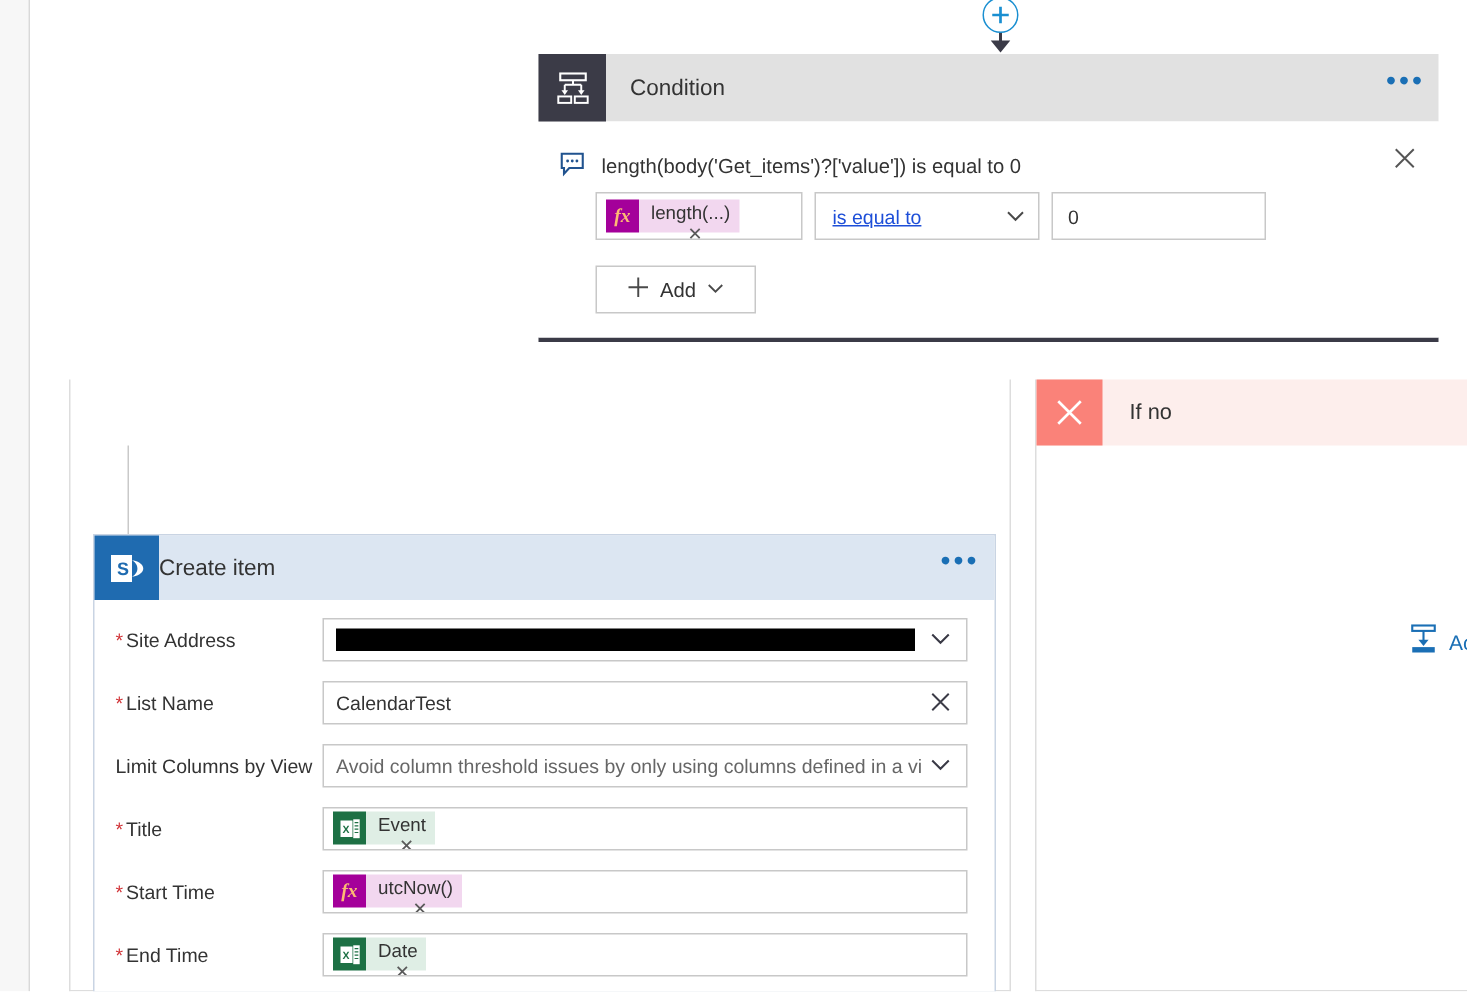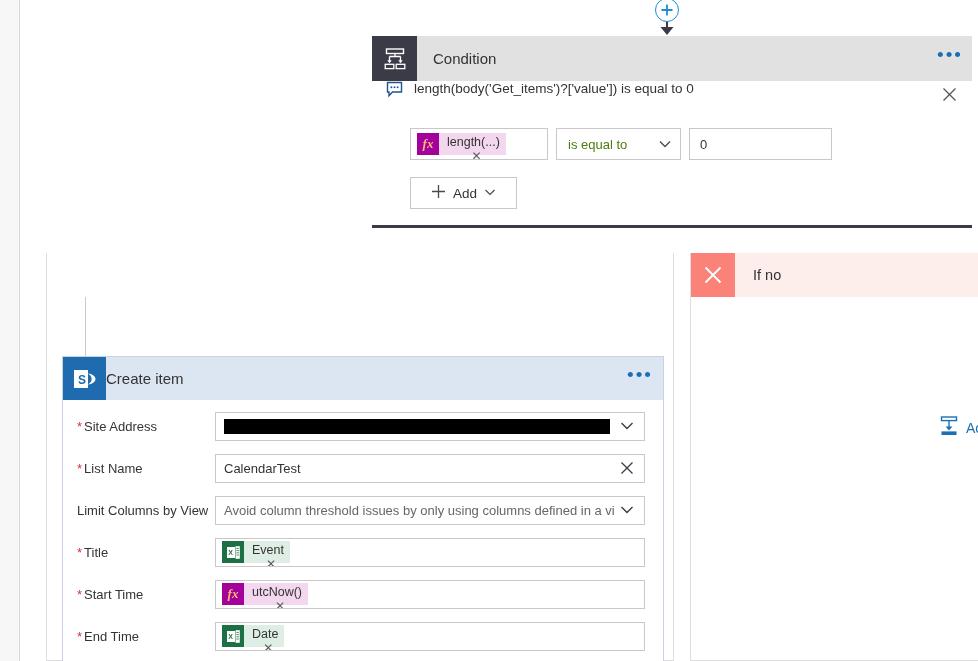--- a/index.html
+++ b/index.html
@@ -51,21 +51,21 @@
   .connector-arrow {
     position: absolute;
     left: 655px; top: 14px;
     width: 24px; height: 24px;
     z-index: 5;
   }
 
   
   .condition-card {
     position: absolute;
-    left: 372px; top: 36px;
+    left: 359px; top: 36px;
     width: 600px;
     background: #ffffff;
     border-bottom: 3px solid #3b3b47;
     z-index: 4;
   }
   .cond-header {
     display: flex; align-items: stretch;
     height: 45px;
     background: #e1e1e1;
   }
@@ -92,21 +92,21 @@
     line-height: 10px;
     cursor: pointer;
     padding-bottom: 8px;
   }
 
   .cond-body {
     background: #ffffff;
     padding: 0;
   }
   .cond-summary-row {
-    display: flex; align-items: flex-start;
+    display: flex; align-items: flex-end;
     height: 37px;
     padding: 0 10px 0 14px;
   }
   .comment-icon { flex: 0 0 auto; margin-right: 11px; display: flex; align-items: center; }
   .cond-summary-text {
     flex: 1 1 auto;
     font-size: 13.5px;
     color: #333333;
     white-space: nowrap;
   }
@@ -163,28 +163,29 @@
   .token-body.pink { background: #f2d7ef; }
   .token-body.green { background: #dfeee5; }
   .token-x {
     margin-left: 6px;
     font-size: 12px;
     color: #5a5a5a;
     cursor: pointer;
   }
 
   .select-box {
-    width: 125px; height: 32px;
+    width: 150px; height: 32px;
     border: 1px solid #c8c8c8;
     background: #ffffff;
     display: flex; align-items: center;
     padding: 0 8px 0 11px;
     font-size: 13px;
-    color: #4d7c0f;
-    cursor: pointer;
+    color: #1d4ed8;
+    cursor: pointer;
+    text-decoration: underline;
   }
   .select-box .sel-label { flex: 1 1 auto; white-space: nowrap; }
   .select-box .chev { flex: 0 0 auto; display: flex; align-items: center; }
 
   .value-box {
     width: 143px; height: 32px;
     border: 1px solid #c8c8c8;
     background: #ffffff;
     display: flex; align-items: center;
     padding: 0 10px;

